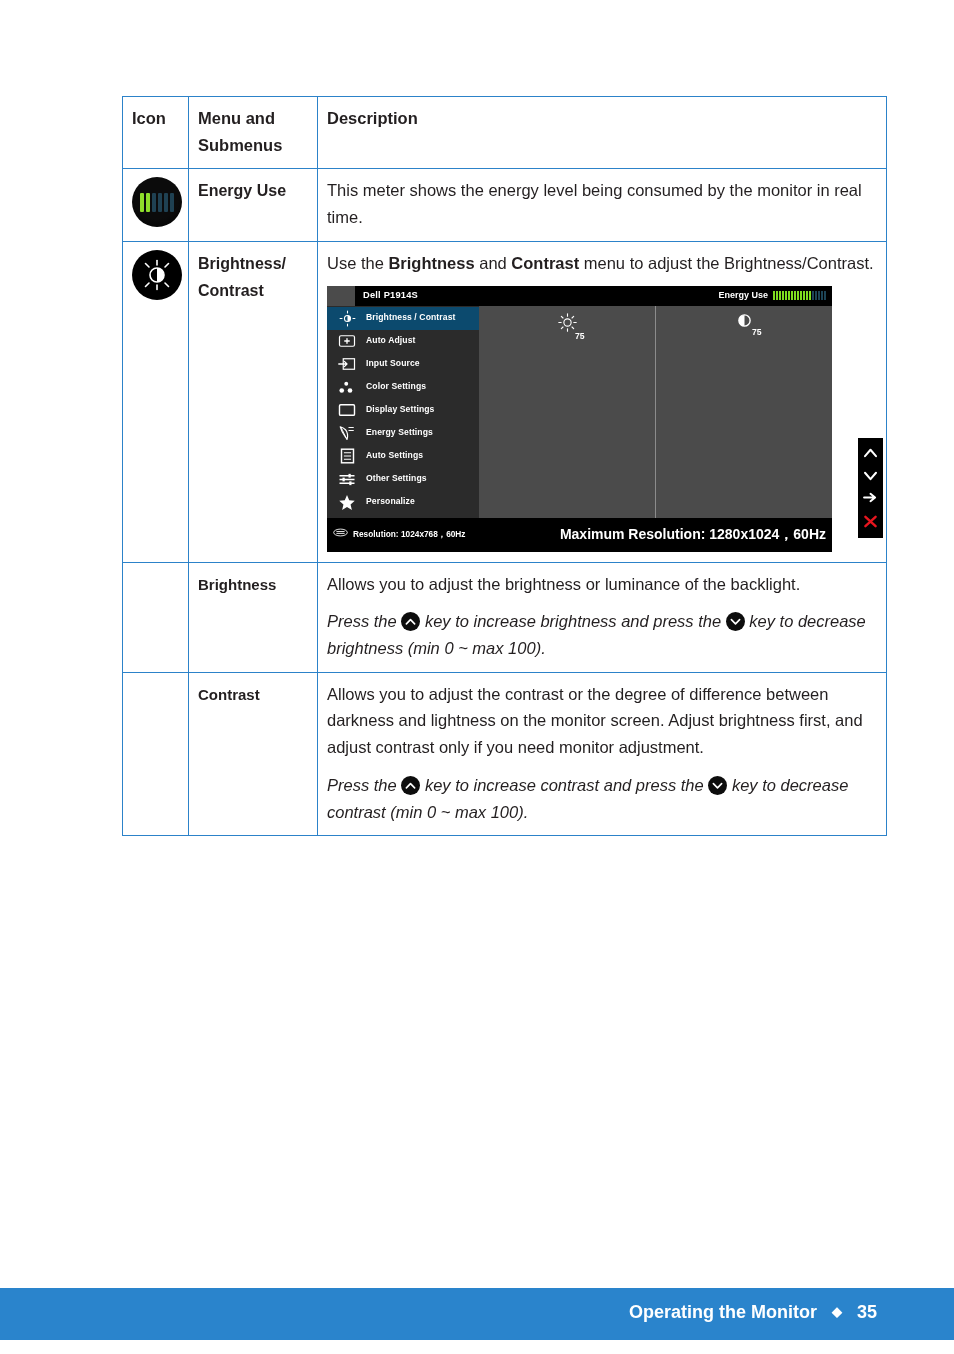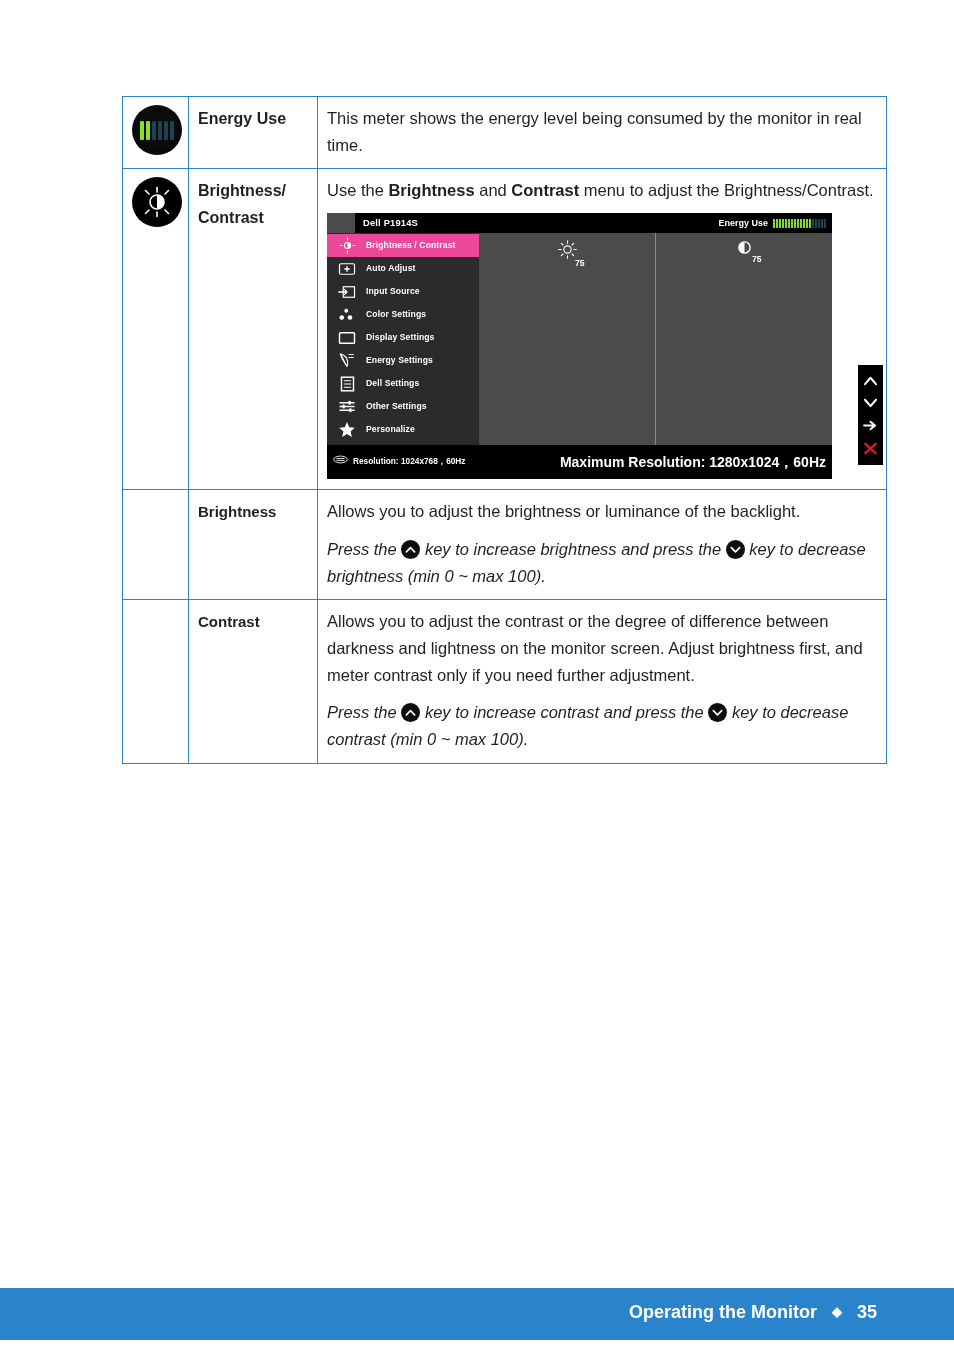--- a/index.html
+++ b/index.html
@@ -80,21 +80,21 @@
   .osd-energy-bar i{display:block;width:2px;height:9px;}
   .osd-energy-bar i.on{background:#7ede1f;}
   .osd-energy-bar i.off{background:#1d4456;}
 
   .osd-body{display:flex;height:212px;}
   .osd-menu{width:152px;background:#2b2b2b;padding-top:1px;box-sizing:border-box;}
   .osd-item{
     height:23px;display:flex;align-items:center;gap:9px;padding-left:10px;
     box-sizing:border-box;
   }
-  .osd-item.active{background:#ec4899;}
+  .osd-item.active{background:#0c4a6e;}
   .osd-item .mi{width:20px;display:flex;justify-content:center;align-items:center;}
   .osd-item .ml{font-size:8.6px;letter-spacing:.1px;}
 
   .osd-panes{flex:1;display:flex;position:relative;}
   .osd-pane{
     flex:1;display:flex;flex-direction:column;align-items:center;
     padding-top:7px;box-sizing:border-box;position:relative;
   }
   .osd-pane + .osd-pane{border-left:1px solid #8c8c8c;}
   .slider{
@@ -134,20 +134,28 @@
 <body>
 
 <table class="doc-table">
   <colgroup>
     <col class="col-icon">
       <col class="col-menu">
       <col class="col-desc">
   </colgroup>
   <tbody>
 
+    <tr>
+      <td class="hdr">Icon</td>
+      <td class="hdr">
+        <span class="hdr-sub">Menu and</span>
+        <span class="hdr-sub">Submenus</span>
+      </td>
+      <td class="hdr">Description</td>
+    </tr>
 
     <tr>
       <td class="icon-cell">
         <span class="energy-ico">
           <i class="on"></i>
             <i class="on"></i>
             <i class="off"></i>
             <i class="off"></i>
             <i class="off"></i>
             <i class="off"></i>
@@ -278,21 +286,21 @@
                     </span>
                     <span class="ml">Energy Settings</span>
                   </div>
                   <div class="osd-item">
                     <span class="mi">
                       <svg width="15" height="16" viewBox="0 0 18 20">
                         <rect x="1.5" y="1.5" width="15" height="17" fill="none" stroke="#fff" stroke-width="1.8"></rect>
                         <path d="M4.5 6 H13.5 M4.5 10 H13.5 M4.5 14 H13.5" stroke="#fff" stroke-width="1.4"></path>
                       </svg>
                     </span>
-                    <span class="ml">Dell Settings</span>
+                    <span class="ml">Auto Settings</span>
                   </div>
                   <div class="osd-item">
                     <span class="mi">
                       <svg width="18" height="15" viewBox="0 0 24 20">
                         <path d="M2 5 H22 M2 10 H22 M2 15 H22" stroke="#fff" stroke-width="1.7"></path>
                         <rect x="14" y="2.5" width="3" height="5" fill="#fff"></rect>
                         <rect x="6" y="7.5" width="3" height="5" fill="#fff"></rect>
                         <rect x="15" y="12.5" width="3" height="5" fill="#fff"></rect>
                       </svg>
                     </span>
@@ -405,21 +413,21 @@
               </svg></span><span> key to decrease brightness (min 0 ~ max 100).</span></p>
       </td>
     </tr>
 
     <tr>
       <td></td>
       <td>
         <span class="menu-label small">Contrast</span>
       </td>
       <td class="desc">
-        <p>Allows you to adjust the contrast or the degree of difference between darkness and lightness on the monitor screen. Adjust brightness first, and meter contrast only if you need further adjustment.</p>
+        <p>Allows you to adjust the contrast or the degree of difference between darkness and lightness on the monitor screen. Adjust brightness first, and adjust contrast only if you need monitor adjustment.</p>
         <p><span>Press the </span><span class="keybadge"><svg width="13" height="11" viewBox="0 0 14 12">
                 <path d="M2.5 8.5 L7 4 L11.5 8.5" fill="none" stroke="#fff" stroke-width="1.8" stroke-linecap="round" stroke-linejoin="round"></path>
               </svg></span><span>  key to increase contrast and press the </span><span class="keybadge"><svg width="13" height="11" viewBox="0 0 14 12">
                 <path d="M2.5 4 L7 8.5 L11.5 4" fill="none" stroke="#fff" stroke-width="1.8" stroke-linecap="round" stroke-linejoin="round"></path>
               </svg></span><span> key to decrease contrast (min 0 ~ max 100).</span></p>
       </td>
     </tr>
 
   </tbody>
 </table>

